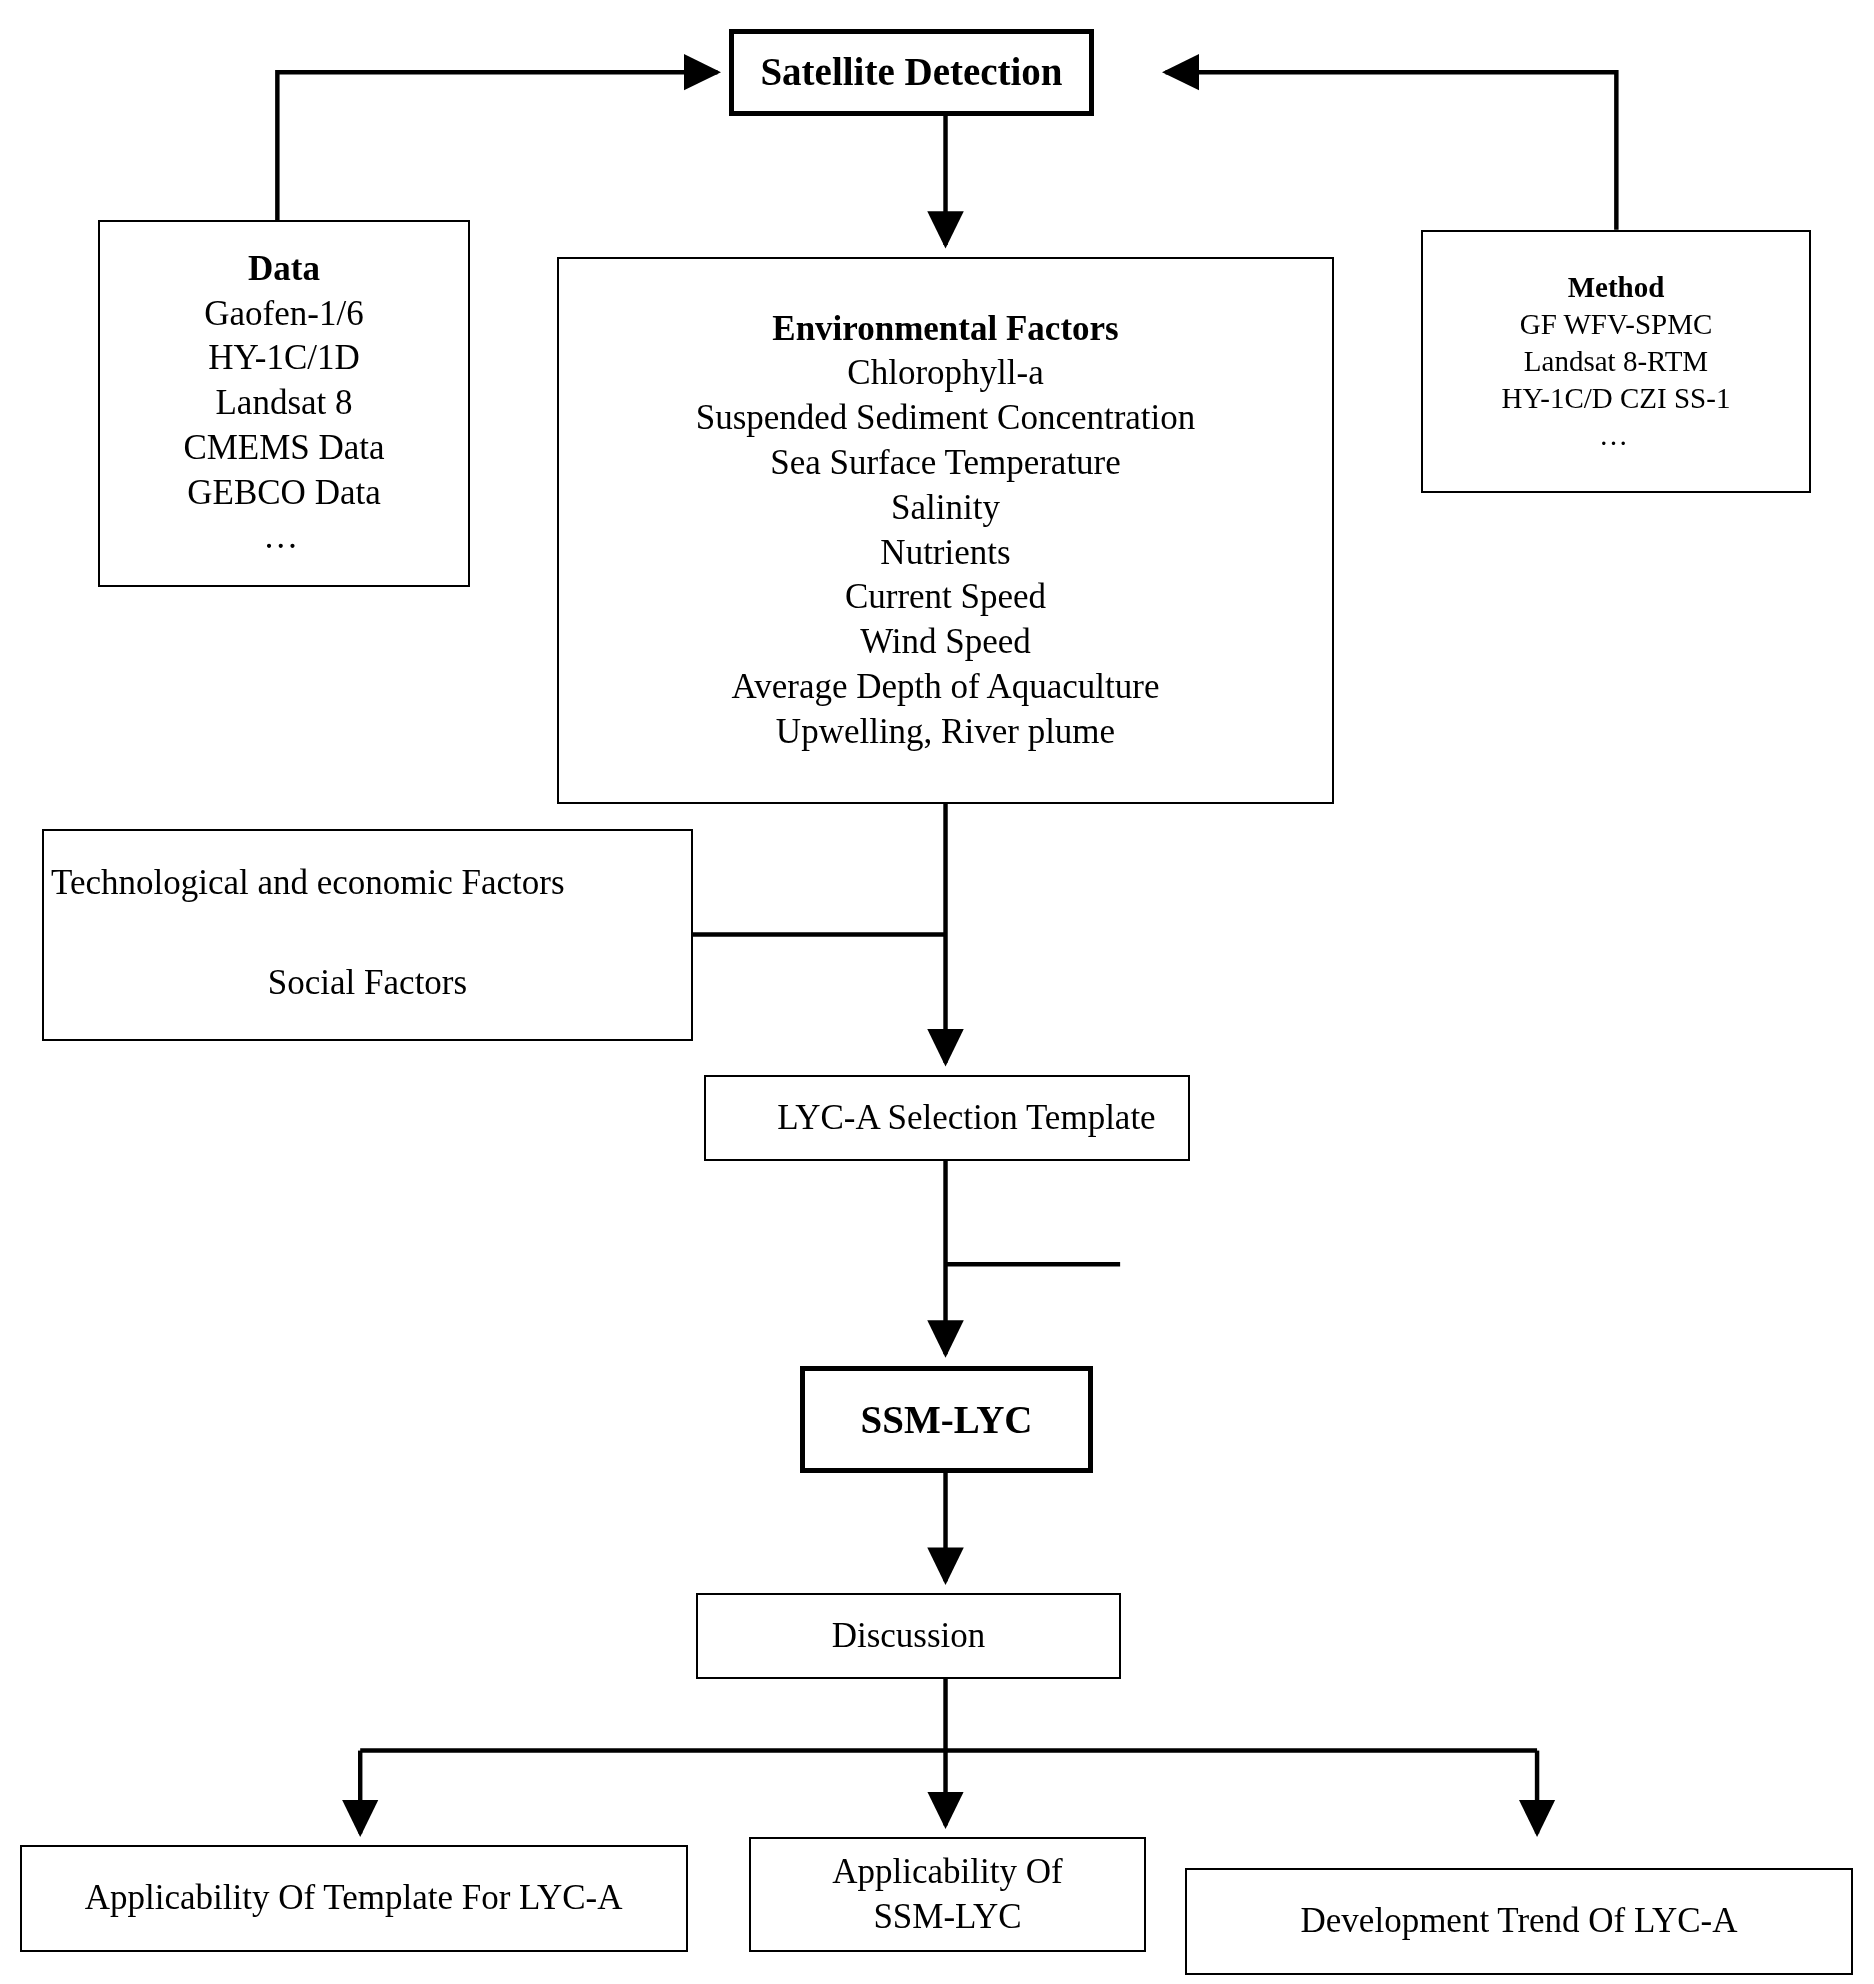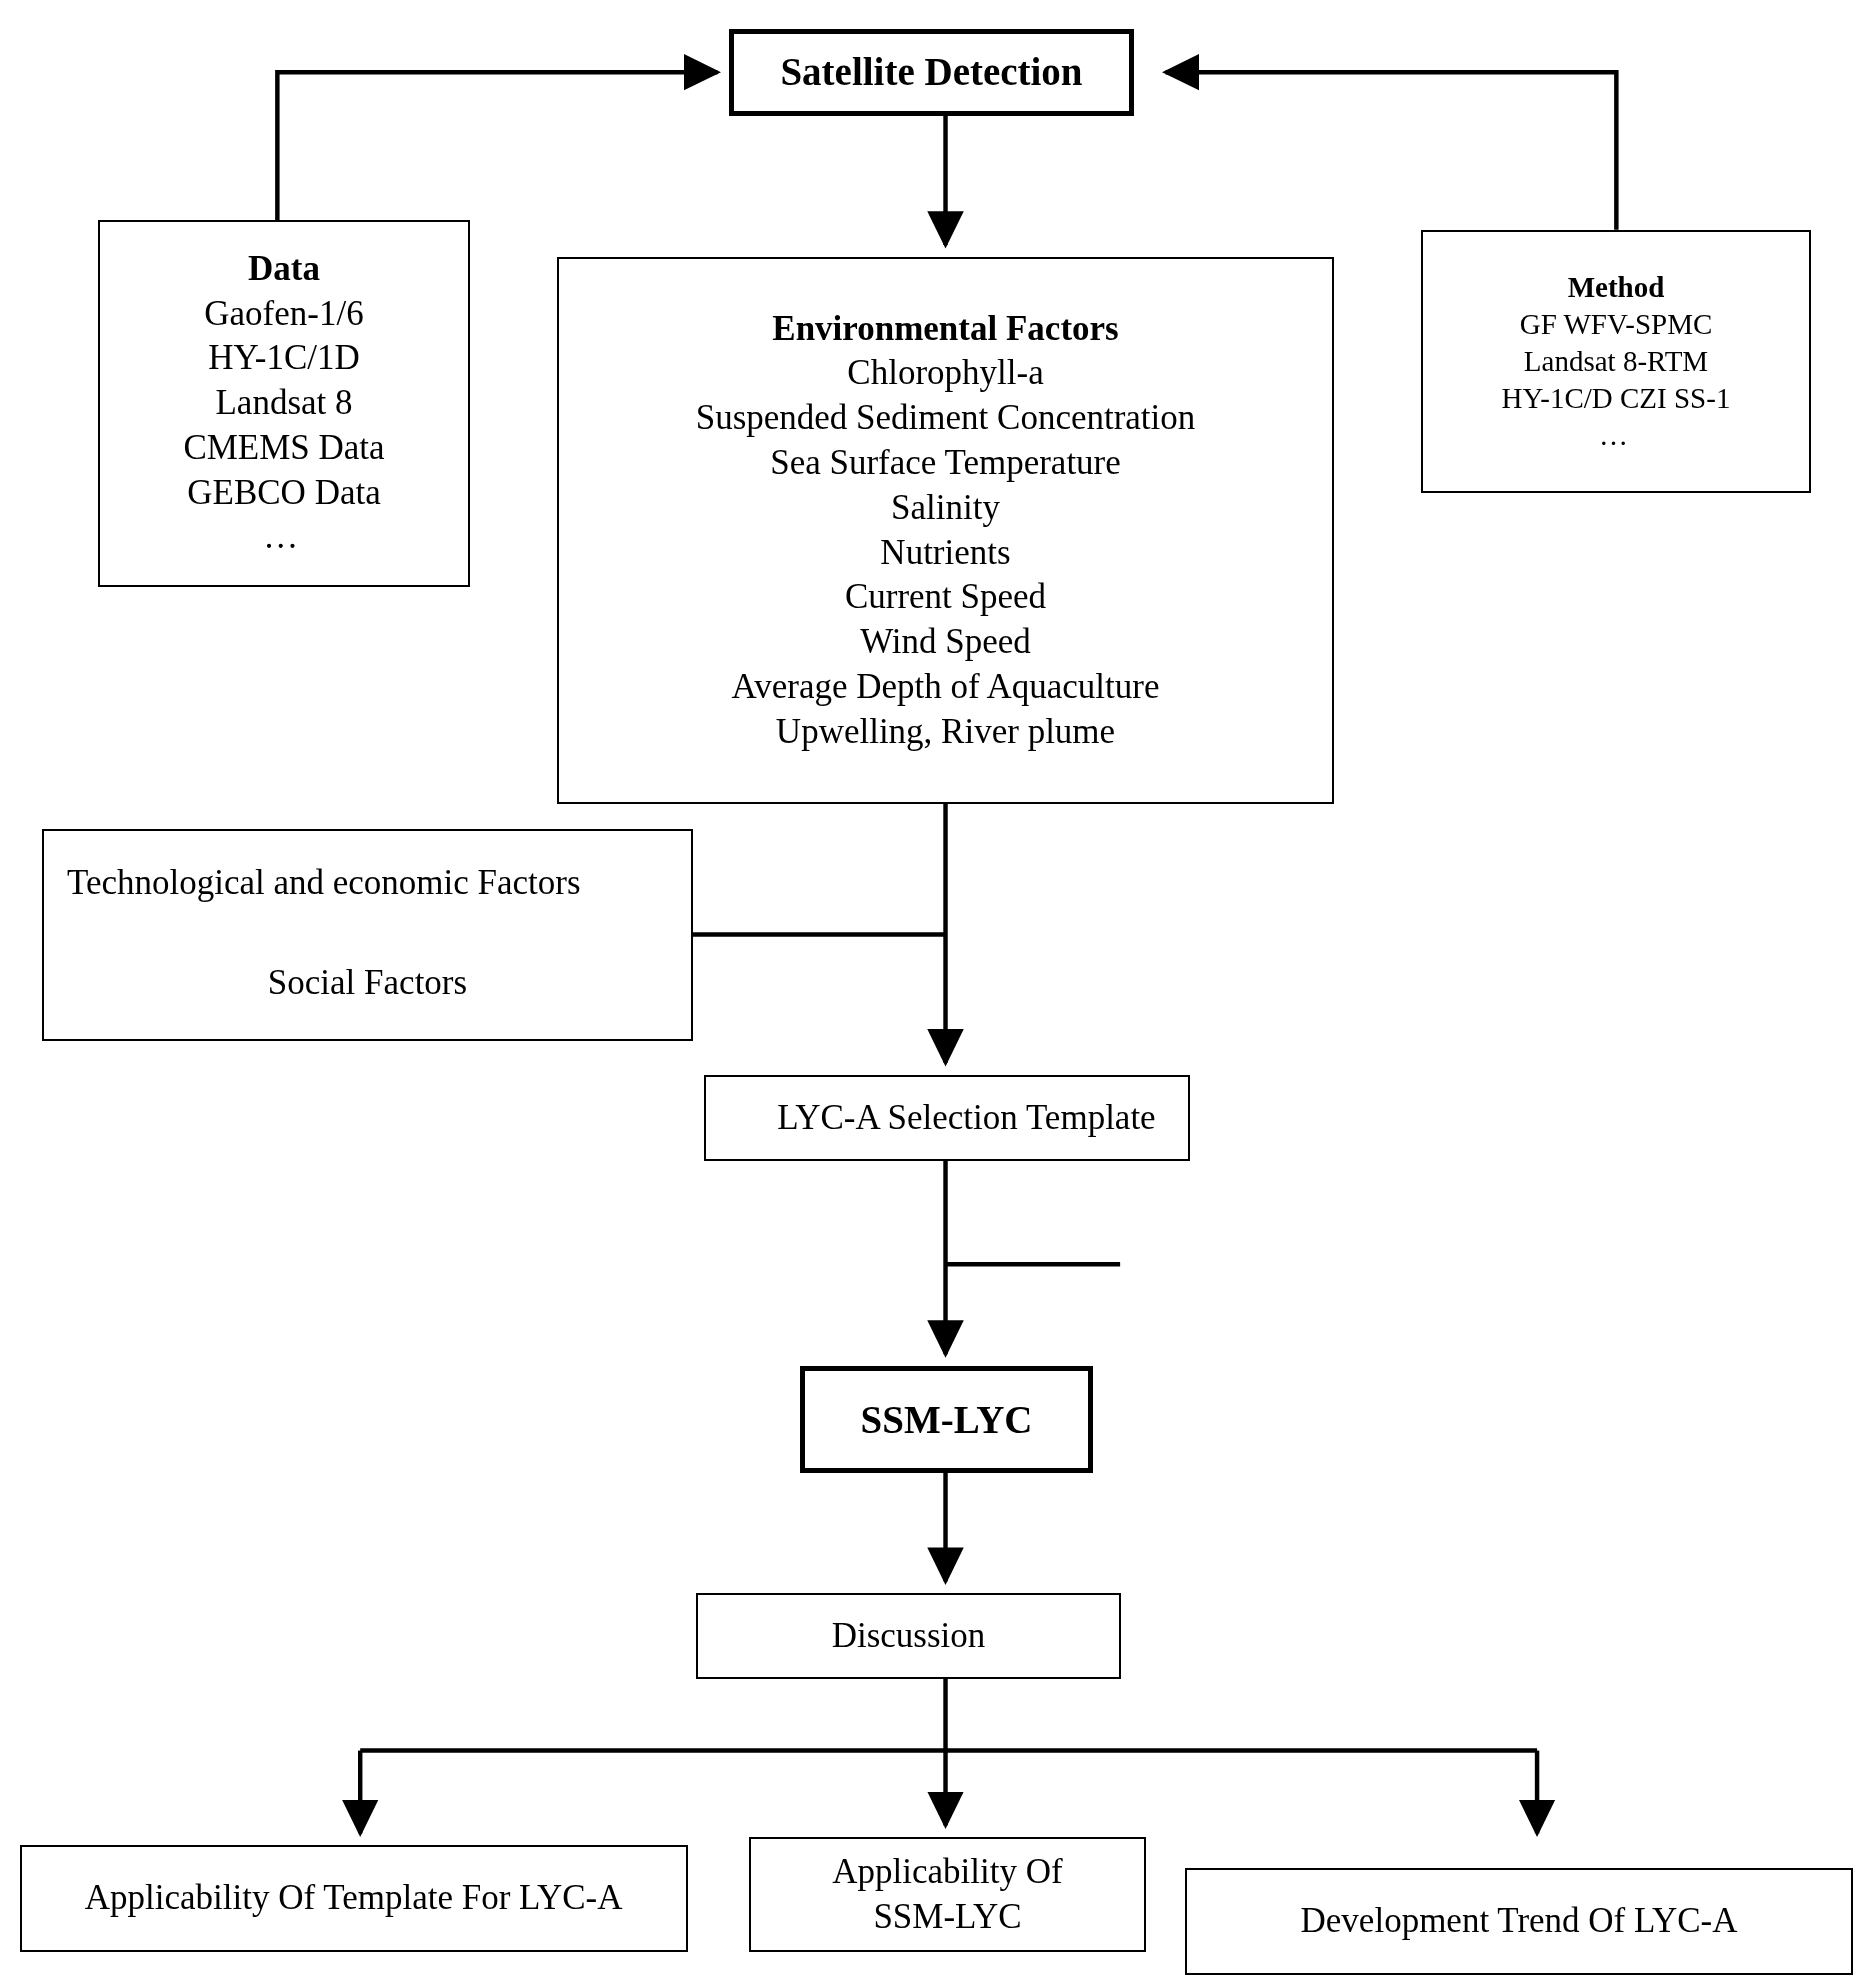--- a/index.html
+++ b/index.html
@@ -43,21 +43,21 @@
     border-width: 5.3px;
   }
   .node .title {
     font-weight: bold;
   }
   .node .line {
     white-space: nowrap;
   }
   
   #node-satellite-detection {
-    left: 729px;  top: 28.5px;  width: 405px;  height: 87px;
+    left: 729px;  top: 28.5px;  width: 365px;  height: 87px;
     font-size: 39px;
   }
   #node-data {
     left: 98px;  top: 220px;  width: 372px;  height: 367px;
     font-size: 35px;
   }
   #node-environmental-factors {
     left: 557px;  top: 257px;  width: 777px;  height: 547px;
     font-size: 35px;
   }
@@ -66,21 +66,21 @@
     font-size: 29px;
   }
   #node-socio-factors {
     left: 42px;  top: 829px;  width: 651px;  height: 212px;
     font-size: 35px;
     justify-content: flex-start;
     padding-top: 30px;
   }
   #node-socio-factors .line.left-line {
     align-self: flex-start;
-    padding-left: 23px;
+    padding-left: 7px;
   }
   #node-socio-factors .spacer { height: 55px; }
   #node-lyc-template {
     left: 704px;  top: 1075px;  width: 486px;  height: 86px;
     font-size: 35px;
     padding-left: 39px;
   }
   #node-correlation {
     left: 1120px;  top: 1218px;  width: 487px;  height: 93px;
     font-size: 35px;

